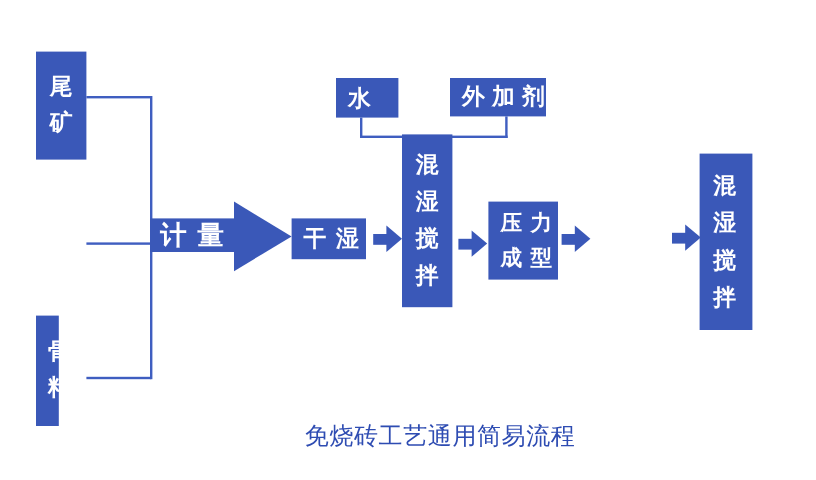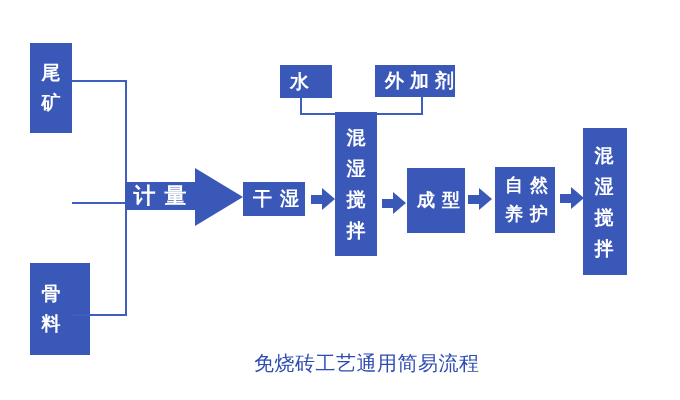--- a/index.html
+++ b/index.html
@@ -57,21 +57,21 @@
   }
 </style>
 </head>
 <body>
 
 <div class="canvas">
 
   <div class="node" style="left:30px;top:43px;width:42px;height:90px">
     <span class="vtext">尾矿</span>
   </div>
-  <div class="node" style="left:30px;top:263px;width:60px;height:92px">
+  <div class="node" style="left:30px;top:263px;width:19px;height:92px">
     <span class="vtext">骨料</span>
   </div>
 
   <div class="cline" style="left:72px;top:80px;width:54px;height:2px"></div>
   <div class="cline" style="left:72px;top:202px;width:55px;height:2px"></div>
   <div class="cline" style="left:72px;top:314px;width:54px;height:2px"></div>
   <div class="cline" style="left:125px;top:80px;width:2px;height:236px"></div>
 
   <div class="big-body"></div>
   <div class="big-head"></div>
@@ -103,35 +103,30 @@
     <span class="vtext tall">混湿搅拌</span>
   </div>
 
   <div class="sa" style="left:382px;top:192px">
     <i class="stem"></i>
     <i class="head"></i>
   </div>
 
   <div class="node" style="left:407px;top:168px;width:58px;height:65px">
     <span class="h2wrap">
+      <span class="h2line" style="display:block">压力</span>
       <span class="h2line" style="display:block">成型</span>
     </span>
   </div>
 
   <div class="sa" style="left:468px;top:188px">
     <i class="stem"></i>
     <i class="head"></i>
   </div>
 
-  <div class="node" style="left:495px;top:167px;width:60px;height:66px">
-    <span class="h2wrap">
-      <span class="h2line" style="display:block">自然</span>
-      <span class="h2line" style="display:block">养护</span>
-    </span>
-  </div>
 
   <div class="sa" style="left:560px;top:187px">
     <i class="stem"></i>
     <i class="head"></i>
   </div>
 
   <div class="node" style="left:583px;top:128px;width:44px;height:147px">
     <span class="vtext tall">混湿搅拌</span>
   </div>
 

